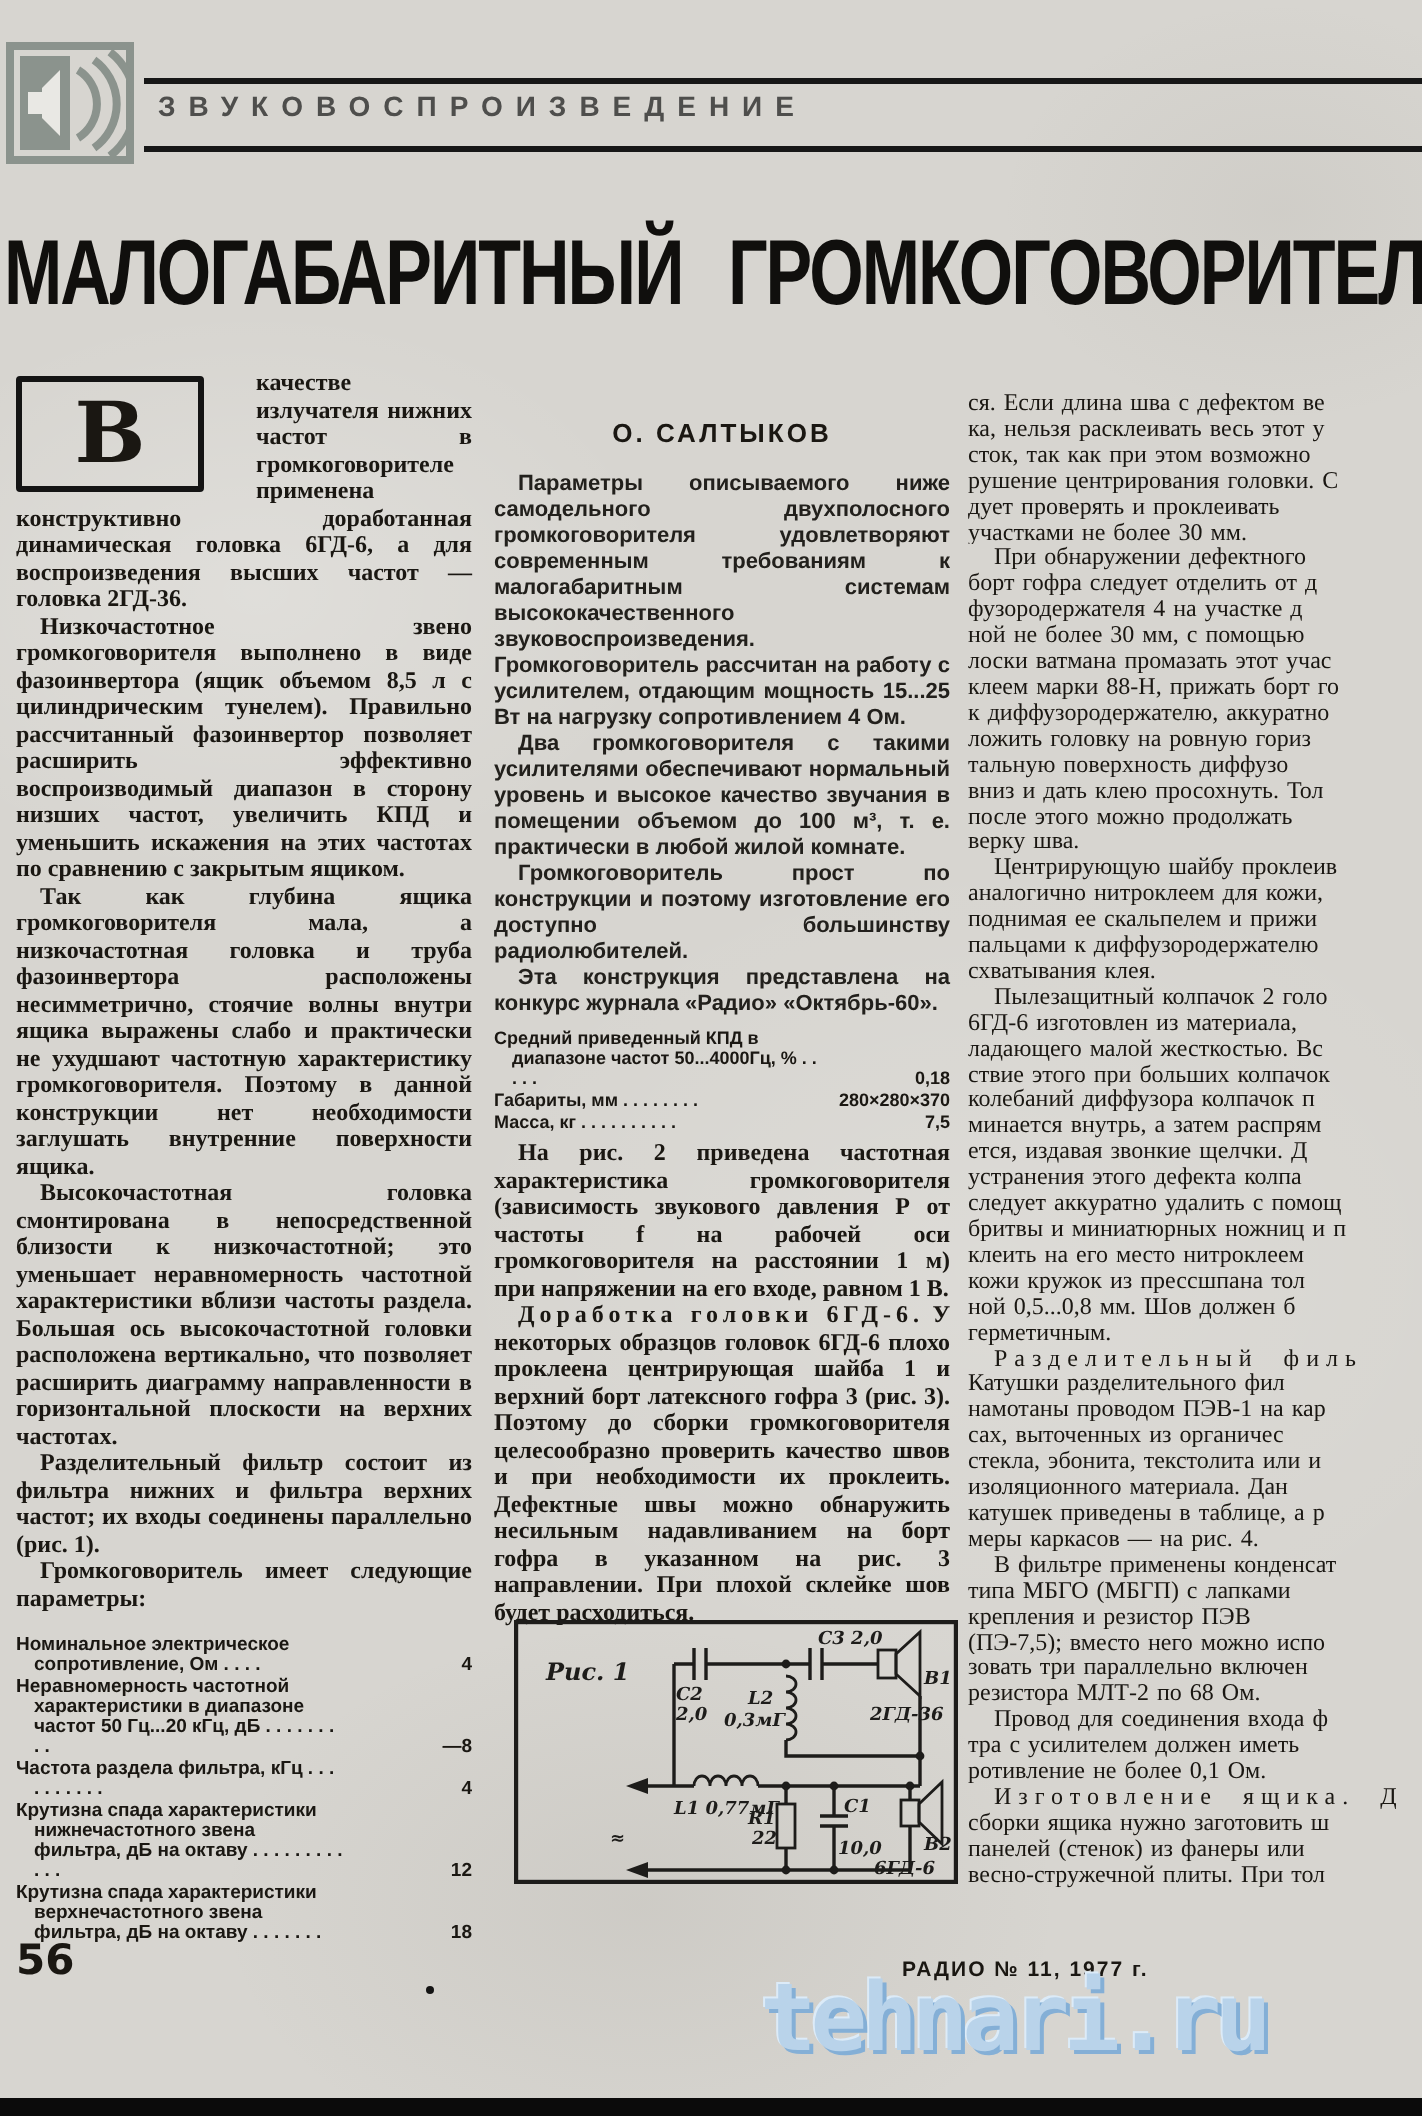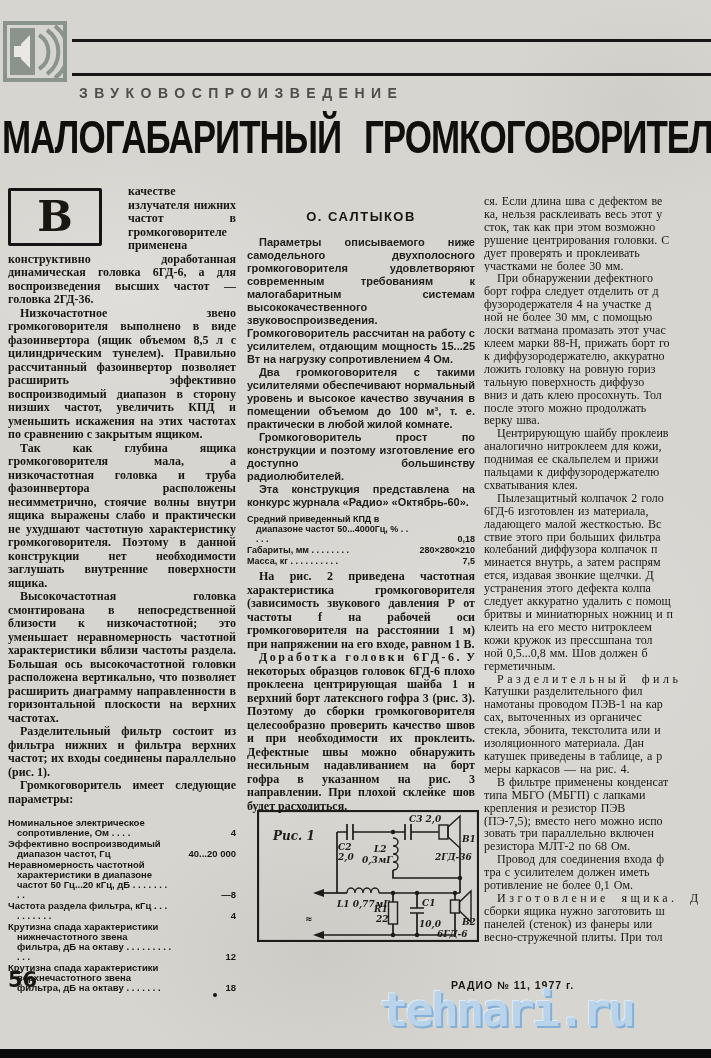--- a/index.html
+++ b/index.html
@@ -11,21 +11,21 @@
          radial-gradient(ellipse 300px 200px at 45% 90%, rgba(120,115,105,.10), transparent 70%),
          radial-gradient(ellipse 200px 150px at 90% 10%, rgba(120,115,105,.08), transparent 70%);
        font-family:"Liberation Serif", serif;color:#1a1712;}
   .abs{position:absolute;}
 
   
   #logo{left:3px;top:21px;}
   .rule{background:#171717;height:3px;width:639px;left:72px;}
   #rule-top{top:39px;} #rule-bot{top:73px;}
   #section-label{left:79px;top:45px;font-family:"Liberation Sans",sans-serif;
-     font-weight:bold;font-size:14px;letter-spacing:6.5px;color:#4e4e4c;margin-top:40px;}
+     font-weight:bold;font-size:14px;letter-spacing:6.5px;color:#4e4e4c;}
   #title{left:2px;top:111px;width:709px;font-family:"Liberation Sans",sans-serif;
      font-weight:bold;font-size:35px;letter-spacing:-1px;word-spacing:14px;color:#100f0d;
      transform:scaleY(1.32);transform-origin:left top;white-space:nowrap;}
 
   
   .col{top:185px;}
   #col1{left:8px;width:228px;}
   #col2{left:247px;width:228px;padding-top:2px;}
   #col3{left:484px;width:227px;height:770px;overflow:hidden;padding-top:10px;}
 
@@ -113,24 +113,20 @@
       <p>Высокочастотная головка смонтирована в непосредственной близости к низкочастотной; это уменьшает неравномерность частотной характеристики вблизи частоты раздела. Большая ось высокочастотной головки расположена вертикально, что позволяет расширить диаграмму направленности в горизонтальной плоскости на верхних частотах.</p>
       <p>Разделительный фильтр состоит из фильтра нижних и фильтра верхних частот; их входы соединены параллельно (рис. 1).</p>
       <p>Громкоговоритель имеет следующие параметры:</p>
     </div>
   <div class="plist" id="c1-params">
       <div class="prow">
     <span class="plabel">Номинальное электрическое сопротивление, Ом . . . .</span>
     <span class="pval">4</span>
   </div>
       <div class="prow">
-    <span class="plabel">Эффективно воспроизводимый диапазон частот, Гц</span>
-    <span class="pval">40...20 000</span>
-  </div>
-      <div class="prow">
     <span class="plabel">Неравномерность частотной характеристики в диапазоне частот 50 Гц...20 кГц, дБ . . . . . . . . .</span>
     <span class="pval">—8</span>
   </div>
       <div class="prow">
     <span class="plabel">Частота раздела фильтра, кГц . . . . . . . . . .</span>
     <span class="pval">4</span>
   </div>
       <div class="prow">
     <span class="plabel">Крутизна спада характеристики нижнечастотного звена фильтра, дБ на октаву . . . . . . . . . . . .</span>
     <span class="pval">12</span>
@@ -150,21 +146,21 @@
       <p>Громкоговоритель прост по конструкции и поэтому изготовление его доступно большинству радиолюбителей.</p>
       <p>Эта конструкция представлена на конкурс журнала «Радио» «Октябрь-60».</p>
     </div>
   <div class="plist" id="c2-specs">
       <div class="prow">
     <span class="plabel">Средний приведенный КПД в диапазоне частот 50...4000Гц, % . . . . .</span>
     <span class="pval">0,18</span>
   </div>
       <div class="prow">
     <span class="plabel">Габариты, мм . . . . . . . .</span>
-    <span class="pval">280×280×210</span>
+    <span class="pval">280×280×370</span>
   </div>
       <div class="prow">
     <span class="plabel">Масса, кг . . . . . . . . . .</span>
     <span class="pval">7,5</span>
   </div>
     </div>
   <div id="c2-body">
       <p>
     <span class="ptext">На рис. 2 приведена частотная характеристика громкоговорителя (зависимость звукового давления Р от частоты f на рабочей оси громкоговорителя на расстоянии 1 м) при напряжении на его входе, равном 1 В.</span>
   </p>
@@ -248,21 +244,21 @@
       <div class="c3line ind">
     <span class="rest">Пылезащитный колпачок 2 голо</span>
   </div>
       <div class="c3line">
     <span class="rest">6ГД-6 изготовлен из материала,</span>
   </div>
       <div class="c3line">
     <span class="rest">ладающего малой жесткостью. Вс</span>
   </div>
       <div class="c3line">
-    <span class="rest">ствие этого при больших фильтра</span>
+    <span class="rest">ствие этого при больших колпачок</span>
   </div>
       <div class="c3line">
     <span class="rest">колебаний диффузора колпачок п</span>
   </div>
       <div class="c3line">
     <span class="rest">минается внутрь, а затем распрям</span>
   </div>
       <div class="c3line">
     <span class="rest">ется, издавая звонкие щелчки. Д</span>
   </div>

